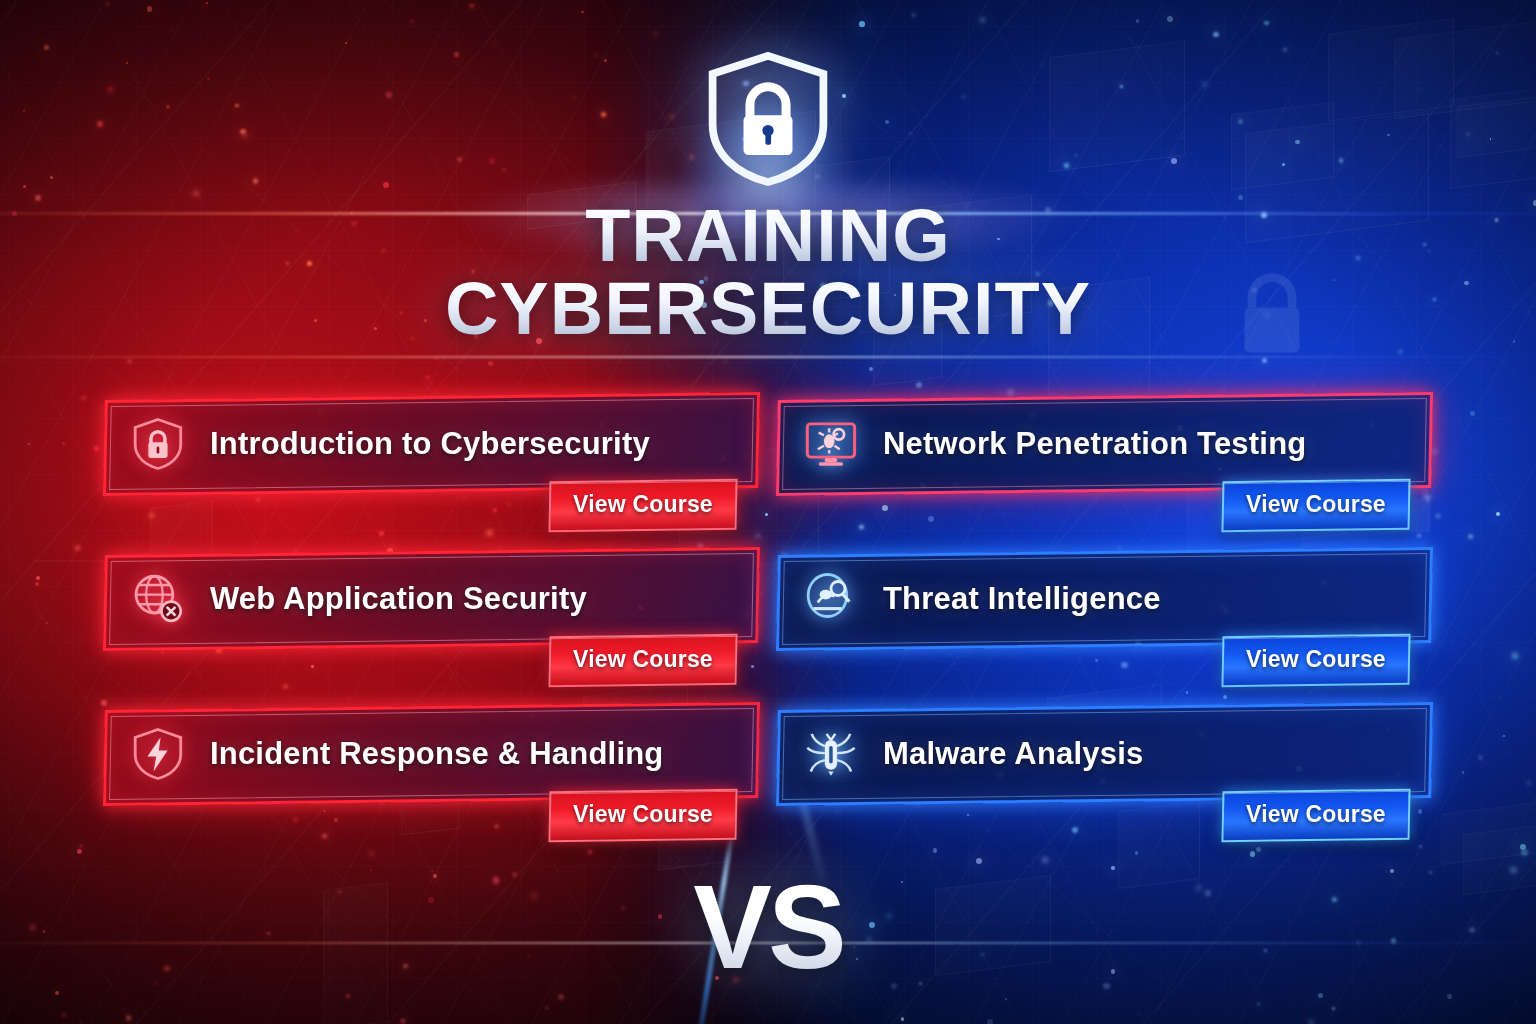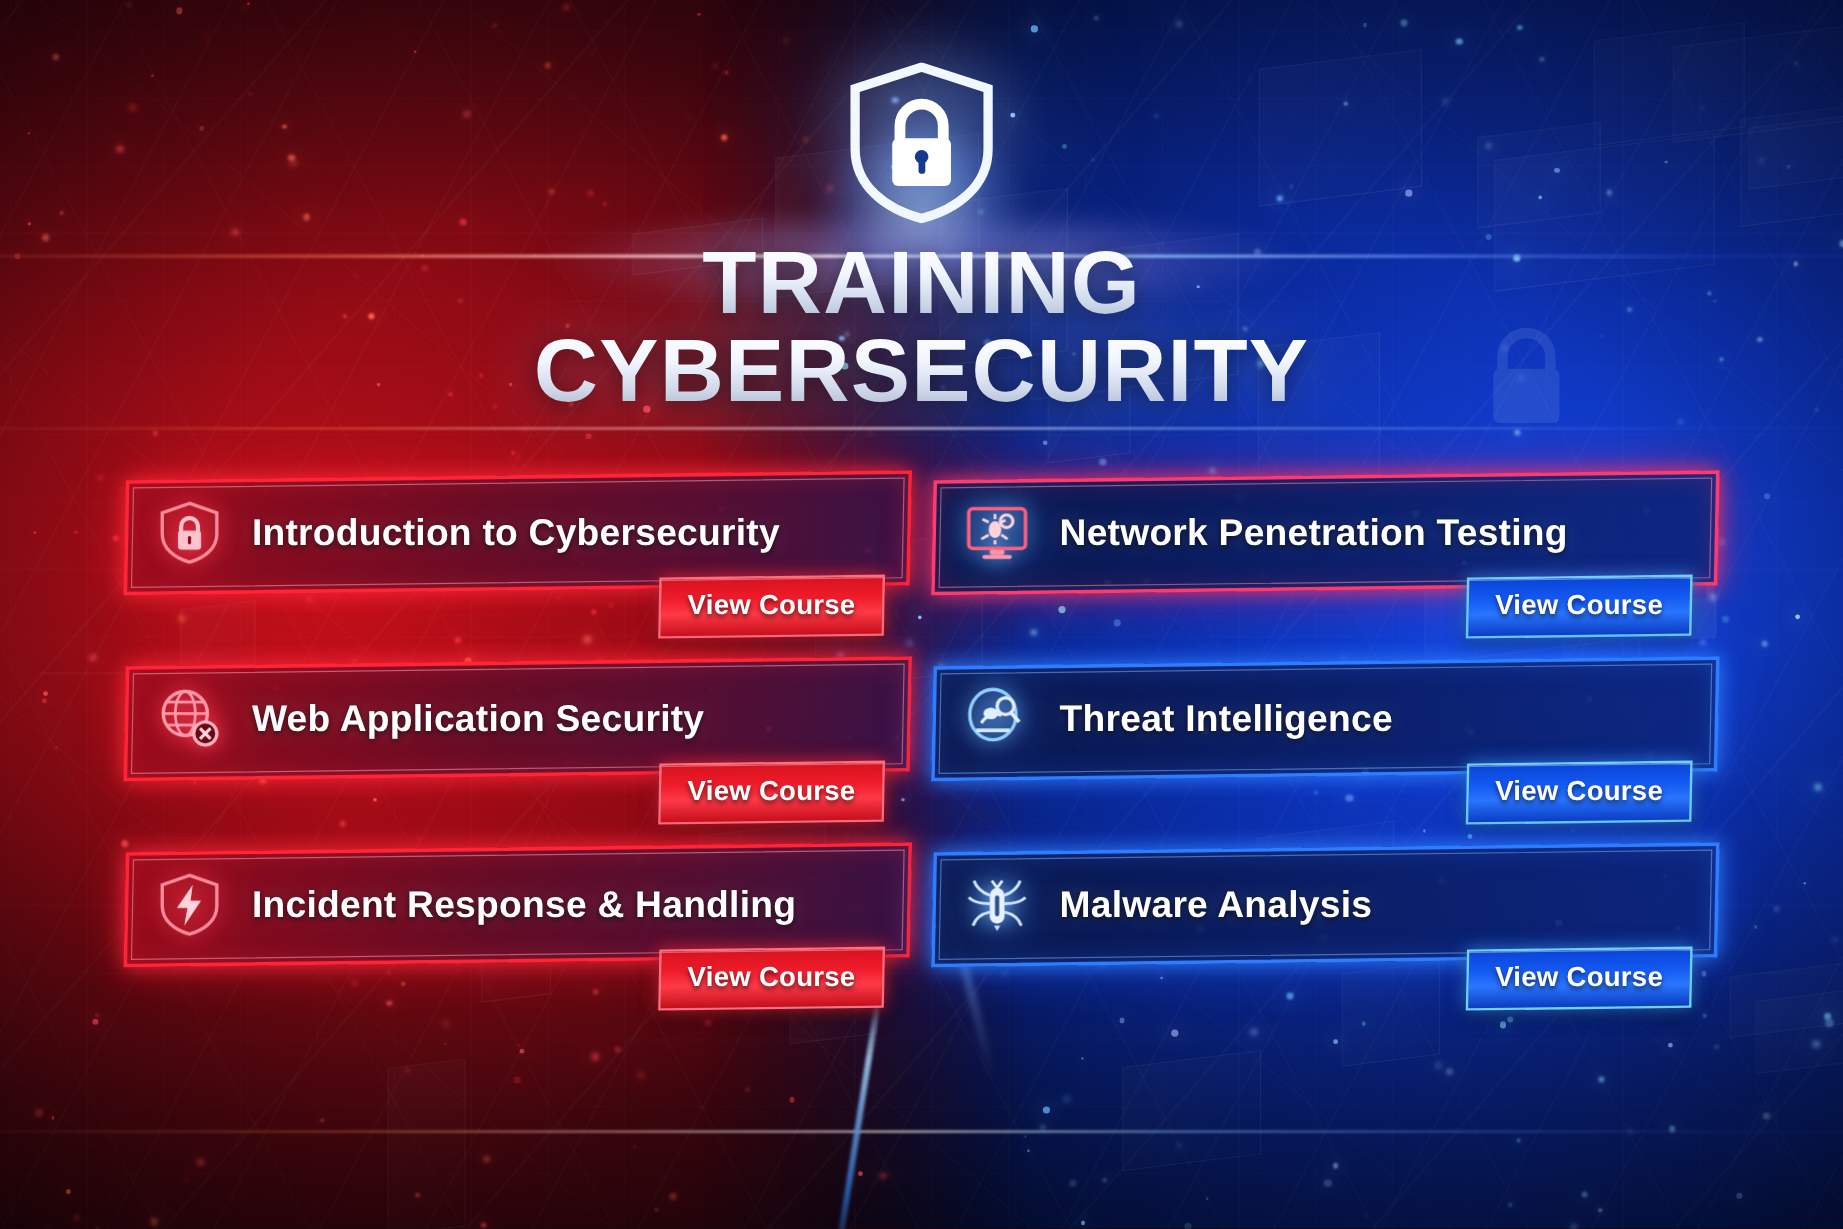--- a/index.html
+++ b/index.html
@@ -749,14 +749,15 @@
           <div class="card-title">Malware Analysis</div>
         </div>
       </div>
       <div class="btn blue">
         <span>View Course</span>
       </div>
     </div>
 
   </div>
 
+  <div class="vs">VS</div>
 
 </div>
 
 </body></html>

